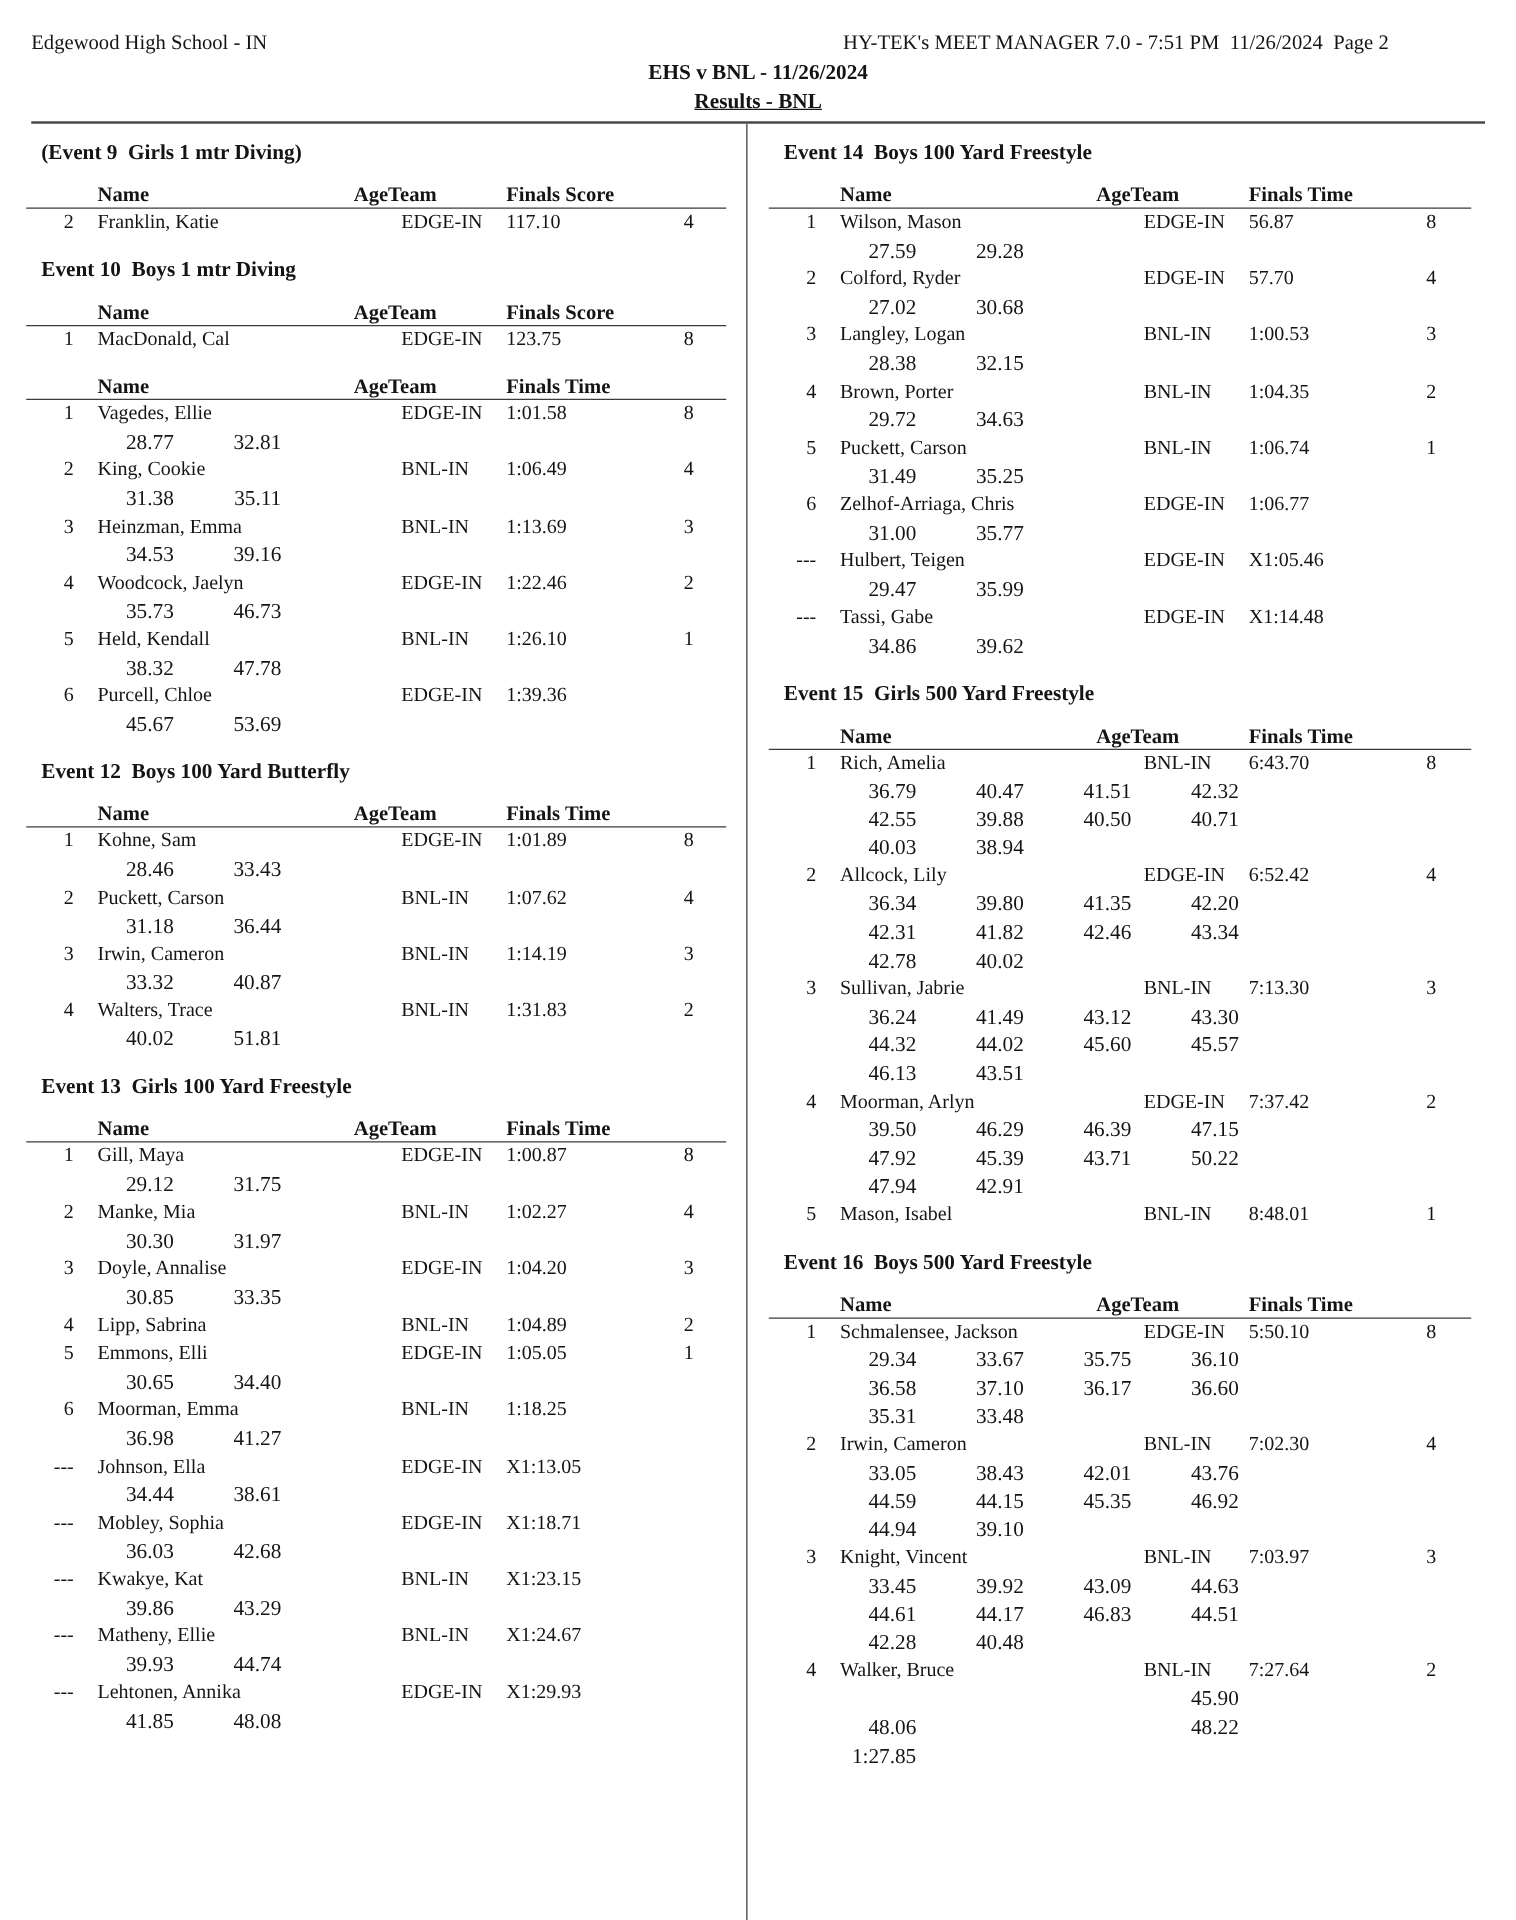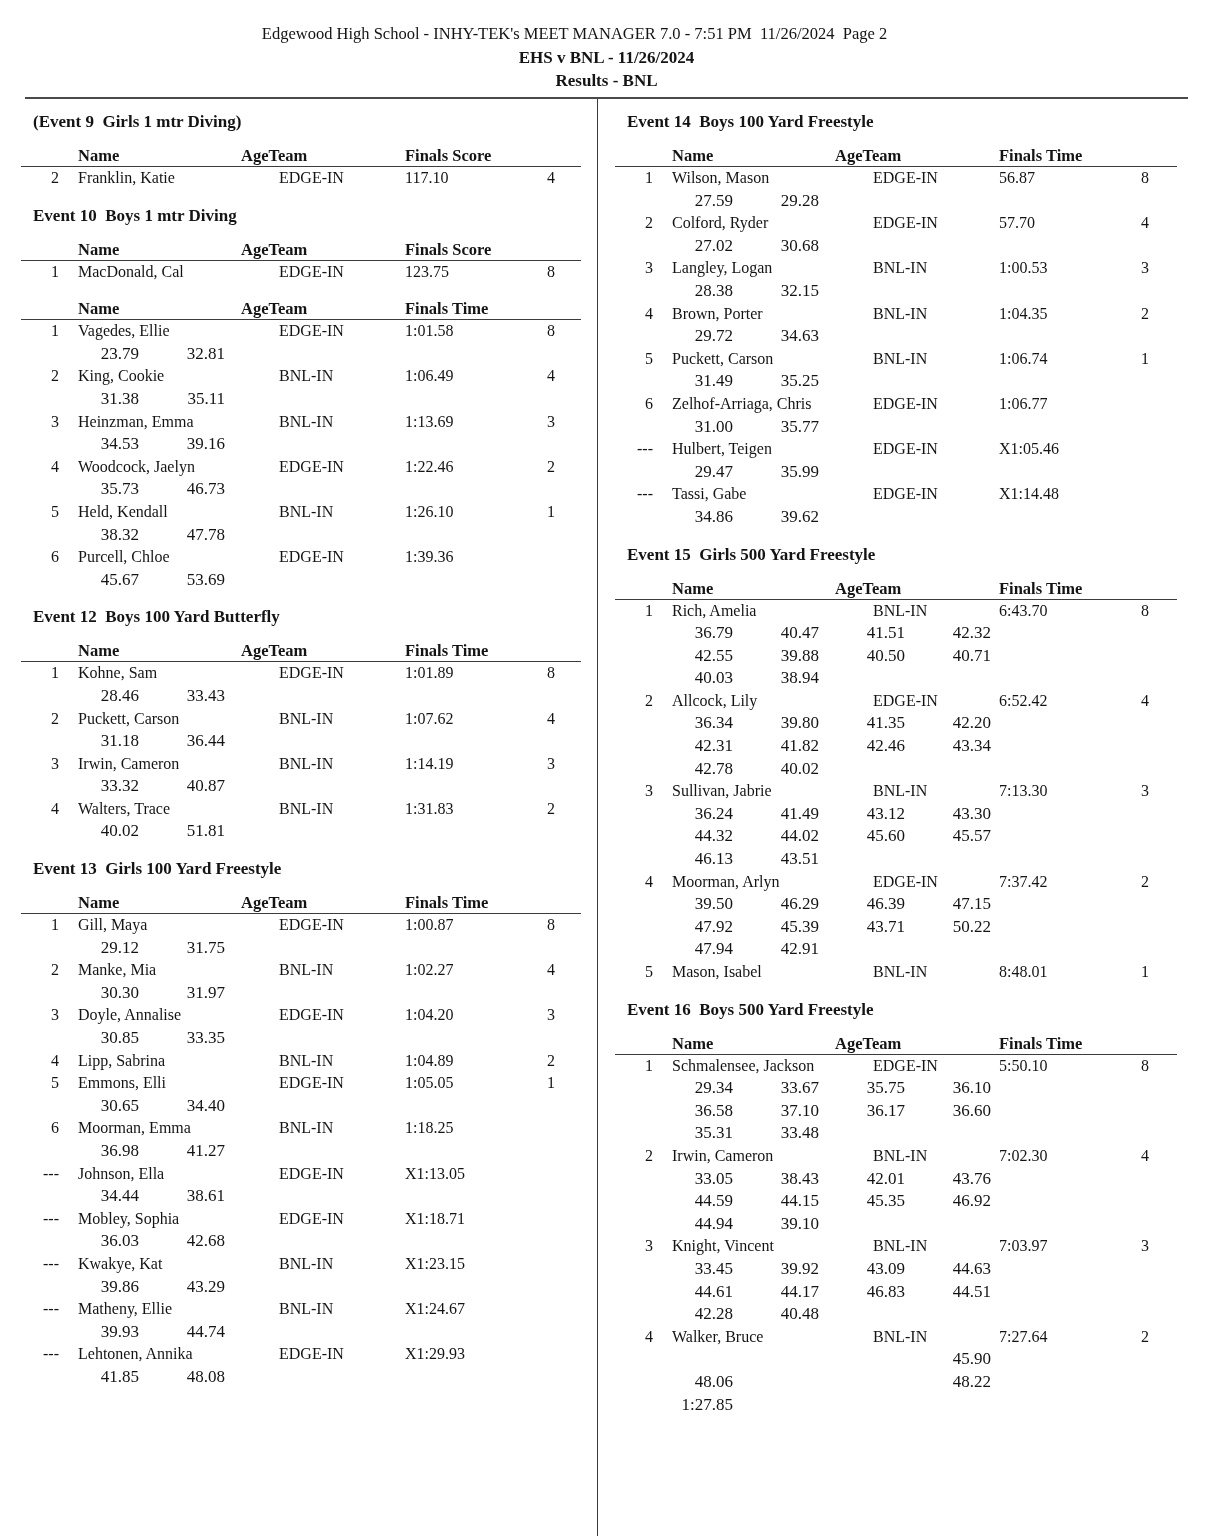--- a/index.html
+++ b/index.html
@@ -7,32 +7,33 @@
     position:relative;
     width:1213px; height:1536px;
     background:#ffffff;
     color:#141414;
     font-family:"Liberation Serif","DejaVu Serif",serif;
     overflow:hidden;
     box-sizing:border-box;
   }
   .pre { white-space:pre; }
   .topbar {
-    display:flex; justify-content:center;
-    padding:24px 25px 0 25px;
+    display:flex; justify-content:space-between;
+    padding:24px 38px 0 25px;
     font-size:16.5px; line-height:20px;
   }
   .topbar-right { padding-right:64px; }
   .meet-title {
     text-align:center; font-weight:bold; font-size:17px;
     line-height:22px; margin-top:3px;
   }
   .results-label {
     text-align:center; font-weight:bold; font-size:17px;
     line-height:22px; margin-top:1px;
+    text-decoration:underline;
   }
   .main-rule {
     margin:5px 25px 0 25px;
     border-top:2px solid #4a4a4a;
   }
   .columns { display:flex; height:1439px; }
   .col { box-sizing:border-box; }
   .col-left  { width:598px; padding:0 16px 0 21px; border-right:1.6px solid #3a3a3a; }
   .col-right { width:615px; padding:0 36px 0 17px; }
 
@@ -45,21 +46,21 @@
     grid-template-columns:38px 220px 126px 108px 42px;
   }
   .thead {
     font-weight:bold; font-size:16.5px; line-height:21px;
     margin-top:3px;
     border-bottom:1.7px solid #3c3c3c;
   }
   .row { font-size:16px; line-height:22.6px; }
   .c-rank   { text-align:right; }
   .c-name   { padding-left:19px; white-space:nowrap; overflow:hidden; }
-  .c-team   { white-space:nowrap; }
+  .c-team   { white-space:nowrap;margin-left:42px; }
   .c-finals { text-align:left; white-space:nowrap; }
   .c-points { text-align:right; }
   .th-team  { position:relative; left:-38px; }
 
   .splits { display:flex; font-size:17px; line-height:22.6px; }
   .splits span { display:inline-block; text-align:right; white-space:nowrap; }
   .splits .s1 { width:118px; }
   .splits .s2 { width:86px; }
   .splits .s3 { width:86px; }
   .splits .s4 { width:86px; }
@@ -120,21 +121,21 @@
             <span class="c-points"></span>
           </div>
           <div class="row">
             <span class="c-rank">1</span>
             <span class="c-name">Vagedes, Ellie</span>
             <span class="c-team">EDGE-IN</span>
             <span class="c-finals">1:01.58</span>
             <span class="c-points">8</span>
           </div>
           <div class="splits">
-            <span class="s1">23.79</span>
+            <span class="s1">28.77</span>
             <span class="s2">32.81</span>
             <span class="s3"></span>
             <span class="s4"></span>
           </div>
           <div class="row">
             <span class="c-rank">2</span>
             <span class="c-name">King, Cookie</span>
             <span class="c-team">BNL-IN</span>
             <span class="c-finals">1:06.49</span>
             <span class="c-points">4</span>

